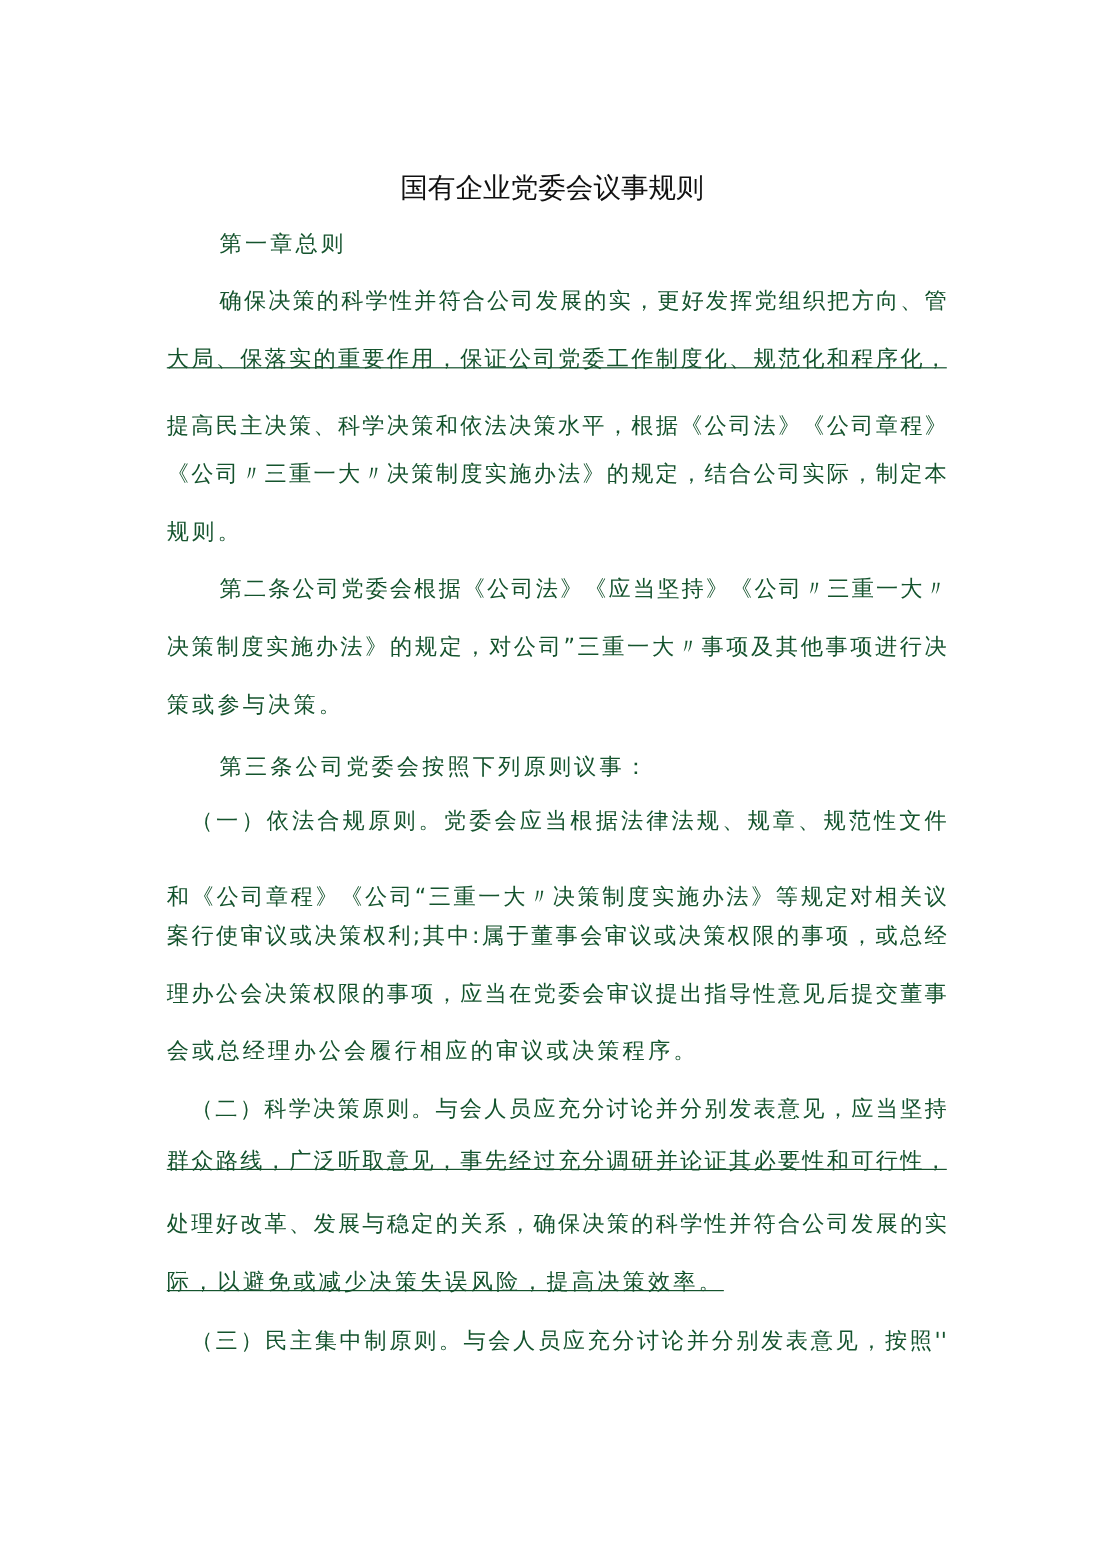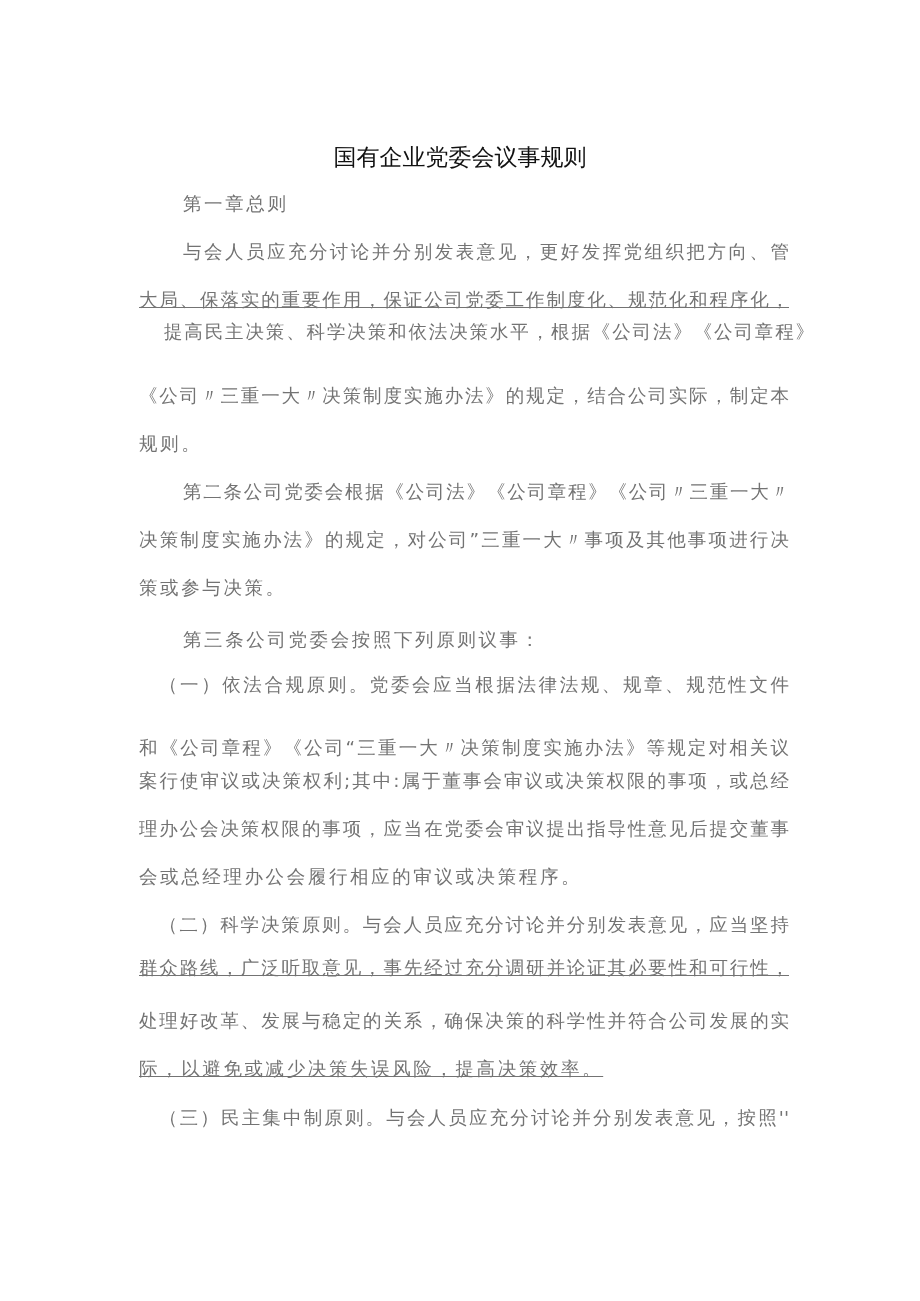--- a/index.html
+++ b/index.html
@@ -33,43 +33,43 @@
     color: #111;
   }
   .line {
     position: absolute;
     left: 139px;
     width: 650px;
     font-size: 18.5px;
     line-height: 24px;
     white-space: nowrap;
     letter-spacing: 2.6px;
-    color: #737373;
+    color: #14532d;
   }
   .line.justify {
     text-align: justify;
     text-align-last: justify;
     letter-spacing: 0;
   }
   .indent { left: 183px; width: 606px; }
   .indent-s { left: 159px; width: 630px; }
 </style>
 </head>
 <body>
 
 <div class="page">
   <div class="title">国有企业党委会议事规则</div>
   <div class="line indent" style="top:192px">第一章总则</div>
   <div id="lines">
-      <div class="line indent justify" style="top: 240px;">与会人员应充分讨论并分别发表意见，更好发挥党组织把方向、管</div>
+      <div class="line indent justify" style="top: 240px;">确保决策的科学性并符合公司发展的实，更好发挥党组织把方向、管</div>
       <div class="line justify" style="top: 288px; text-decoration: underline;">大局、保落实的重要作用，保证公司党委工作制度化、规范化和程序化，</div>
-      <div class="line justify" style="top: 320px; margin-left: 25px;">提高民主决策、科学决策和依法决策水平，根据《公司法》《公司章程》</div>
+      <div class="line justify" style="top: 344px;">提高民主决策、科学决策和依法决策水平，根据《公司法》《公司章程》</div>
       <div class="line justify" style="top: 384px;">《公司〃三重一大〃决策制度实施办法》的规定，结合公司实际，制定本</div>
       <div class="line" style="top: 432px;">规则。</div>
-      <div class="line indent justify" style="top: 480px;">第二条公司党委会根据《公司法》《公司章程》《公司〃三重一大〃</div>
+      <div class="line indent justify" style="top: 480px;">第二条公司党委会根据《公司法》《应当坚持》《公司〃三重一大〃</div>
       <div class="line justify" style="top: 528px;">决策制度实施办法》的规定，对公司”三重一大〃事项及其他事项进行决</div>
       <div class="line" style="top: 576px;">策或参与决策。</div>
       <div class="line indent" style="top: 603px; margin-top: 25px;">第三条公司党委会按照下列原则议事：</div>
       <div class="line indent-s justify" style="top: 673px;">（一）依法合规原则。党委会应当根据法律法规、规章、规范性文件</div>
       <div class="line justify" style="top: 721px; margin-top: 15px;">和《公司章程》《公司“三重一大〃决策制度实施办法》等规定对相关议</div>
       <div class="line justify" style="top: 769px;">案行使审议或决策权利;其中:属于董事会审议或决策权限的事项，或总经</div>
       <div class="line justify" style="top: 817px;">理办公会决策权限的事项，应当在党委会审议提出指导性意见后提交董事</div>
       <div class="line" style="top: 865px;">会或总经理办公会履行相应的审议或决策程序。</div>
       <div class="line indent-s justify" style="top: 913px;">（二）科学决策原则。与会人员应充分讨论并分别发表意见，应当坚持</div>
       <div class="line justify" style="top: 956px; text-decoration: underline;">群众路线，广泛听取意见，事先经过充分调研并论证其必要性和可行性，</div>

